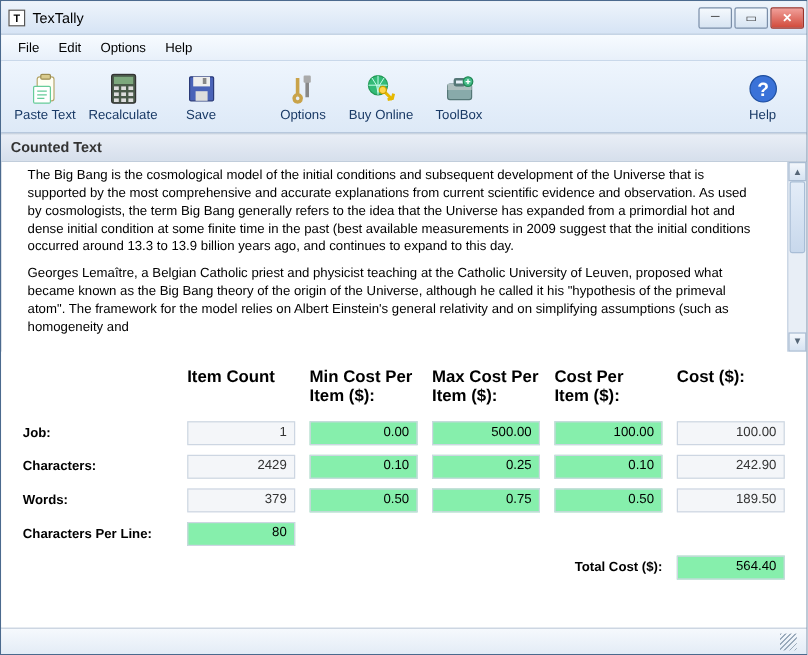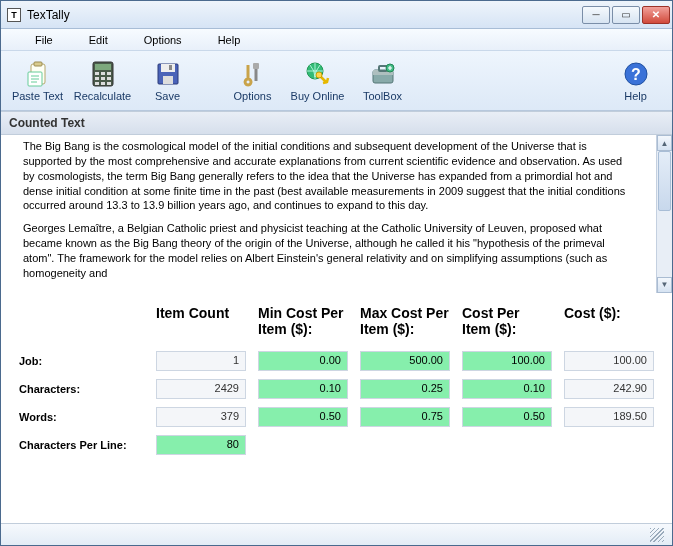--- a/index.html
+++ b/index.html
@@ -5,21 +5,21 @@
   * { box-sizing: border-box; margin: 0; padding: 0; }
   body { font-family: "Segoe UI", Tahoma, sans-serif; font-size: 11px; background: #fff; width: 673px; height: 546px; overflow: hidden; }
   .window { width: 673px; height: 546px; border: 1px solid #4b6a8e; background: #fff; display: flex; flex-direction: column; }
   .titlebar { height: 28px; background: linear-gradient(#eef4fb,#d6e4f5); display: flex; align-items: center; padding: 0 2px 0 6px; border-bottom: 1px solid #a8bdd6; }
   .appicon { width: 14px; height: 14px; border: 1px solid #555; background: #fff; display: flex; align-items: center; justify-content: center; font-size: 9px; margin-right: 6px; font-weight: bold; }
   .title { flex: 1; font-size: 12px; color: #000; }
   .winbtns { display: flex; gap: 2px; }
   .winbtn { width: 28px; height: 18px; border: 1px solid #7a8ea8; border-radius: 2px; background: linear-gradient(#f5f9fd,#d7e4f2); display: flex; align-items: center; justify-content: center; font-size: 10px; color: #333; cursor: pointer; }
   .winbtn.close { background: linear-gradient(#f1a09a,#d14a3b); border-color: #9c3228; color: #fff; font-weight: bold; }
   .menubar { height: 22px; background: linear-gradient(#f7fbff,#e8f0fa); display: flex; align-items: center; padding: 0 6px; border-bottom: 1px solid #c9d8ea; }
-  .menuitem { padding: 2px 8px; cursor: pointer; font-size: 11px; margin-left: 20px; }
+  .menuitem { padding: 2px 8px; cursor: pointer; font-size: 11px; }
   .toolbar { height: 60px; background: linear-gradient(#eef5fd,#dde9f7); border-bottom: 1px solid #b7c8dd; display: flex; align-items: center; padding: 0 4px; position: relative; }
   .tbtn { width: 65px; height: 56px; display: flex; flex-direction: column; align-items: center; justify-content: center; gap: 2px; cursor: pointer; border-radius: 3px; }
   .tbtn .ic { width: 28px; height: 28px; display: flex; align-items: center; justify-content: center; }
   .tbtn .lbl { font-size: 11px; color: #1a3a66; }
   .spacer { flex: 1; }
   .section-hdr { background: linear-gradient(#e9eef6,#d6dfec); padding: 4px 8px; font-weight: bold; font-size: 12px; color: #333; border-top: 1px solid #c1cddb; border-bottom: 1px solid #c1cddb; }
   .textarea-wrap { flex: 0 0 132px; display: flex; }
   .textarea { flex: 1; padding: 4px 22px; font-size: 11px; color: #000; overflow: hidden; line-height: 1.35; }
   .textarea p { margin-bottom: 8px; }
   .scrollbar { width: 16px; background: #e8eef6; border-left: 1px solid #c4d0e0; position: relative; }
@@ -196,20 +196,28 @@
         <td><span class="fld ro">189.50</span></td>
       </tr>
       <tr>
         <td class="rowlabel">Characters Per Line:</td>
         <td><span class="fld">80</span></td>
         <td></td>
             <td></td>
             <td></td>
             <td></td>
       </tr>
+      <tr class="total-row">
+        <td></td>
+            <td></td>
+            <td></td>
+            <td></td>
+        <td class="total-lbl">Total Cost ($):</td>
+        <td><span class="fld">564.40</span></td>
+      </tr>
     </tbody>
       </table>
   </div>
 
   <div class="statusbar">
     <div class="resize"></div>
   </div>
 </div>
 
 </body></html>

